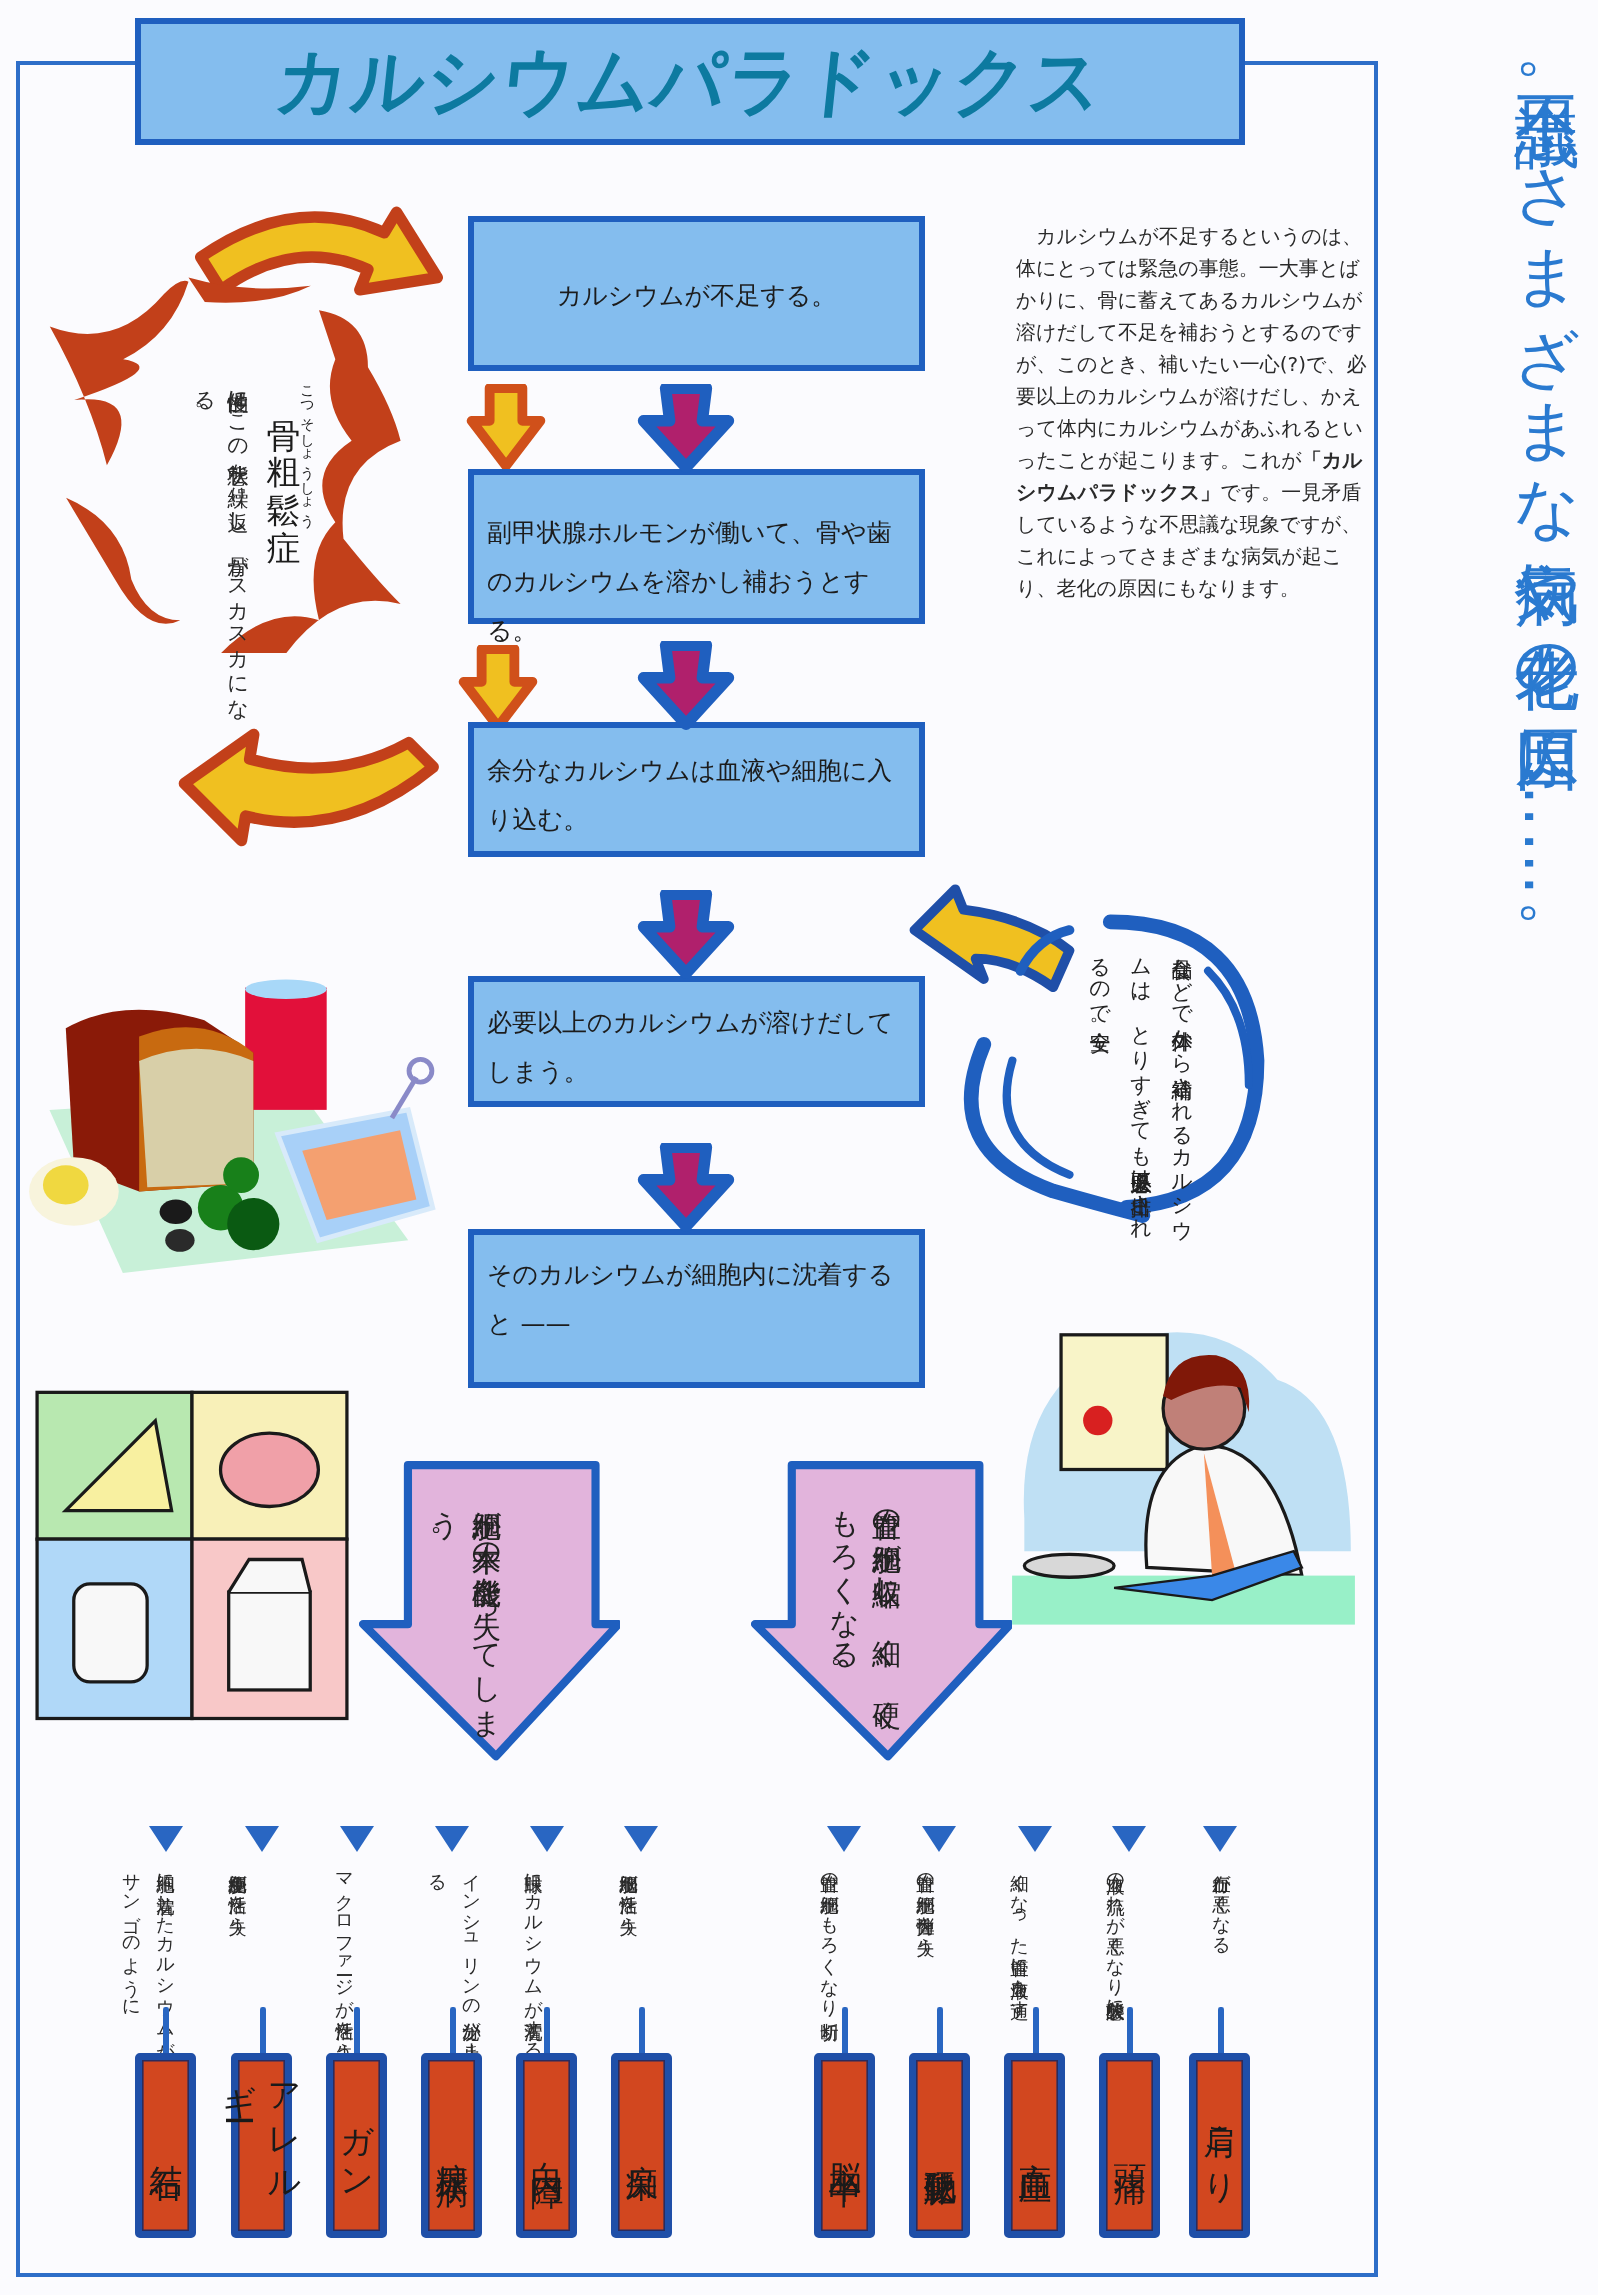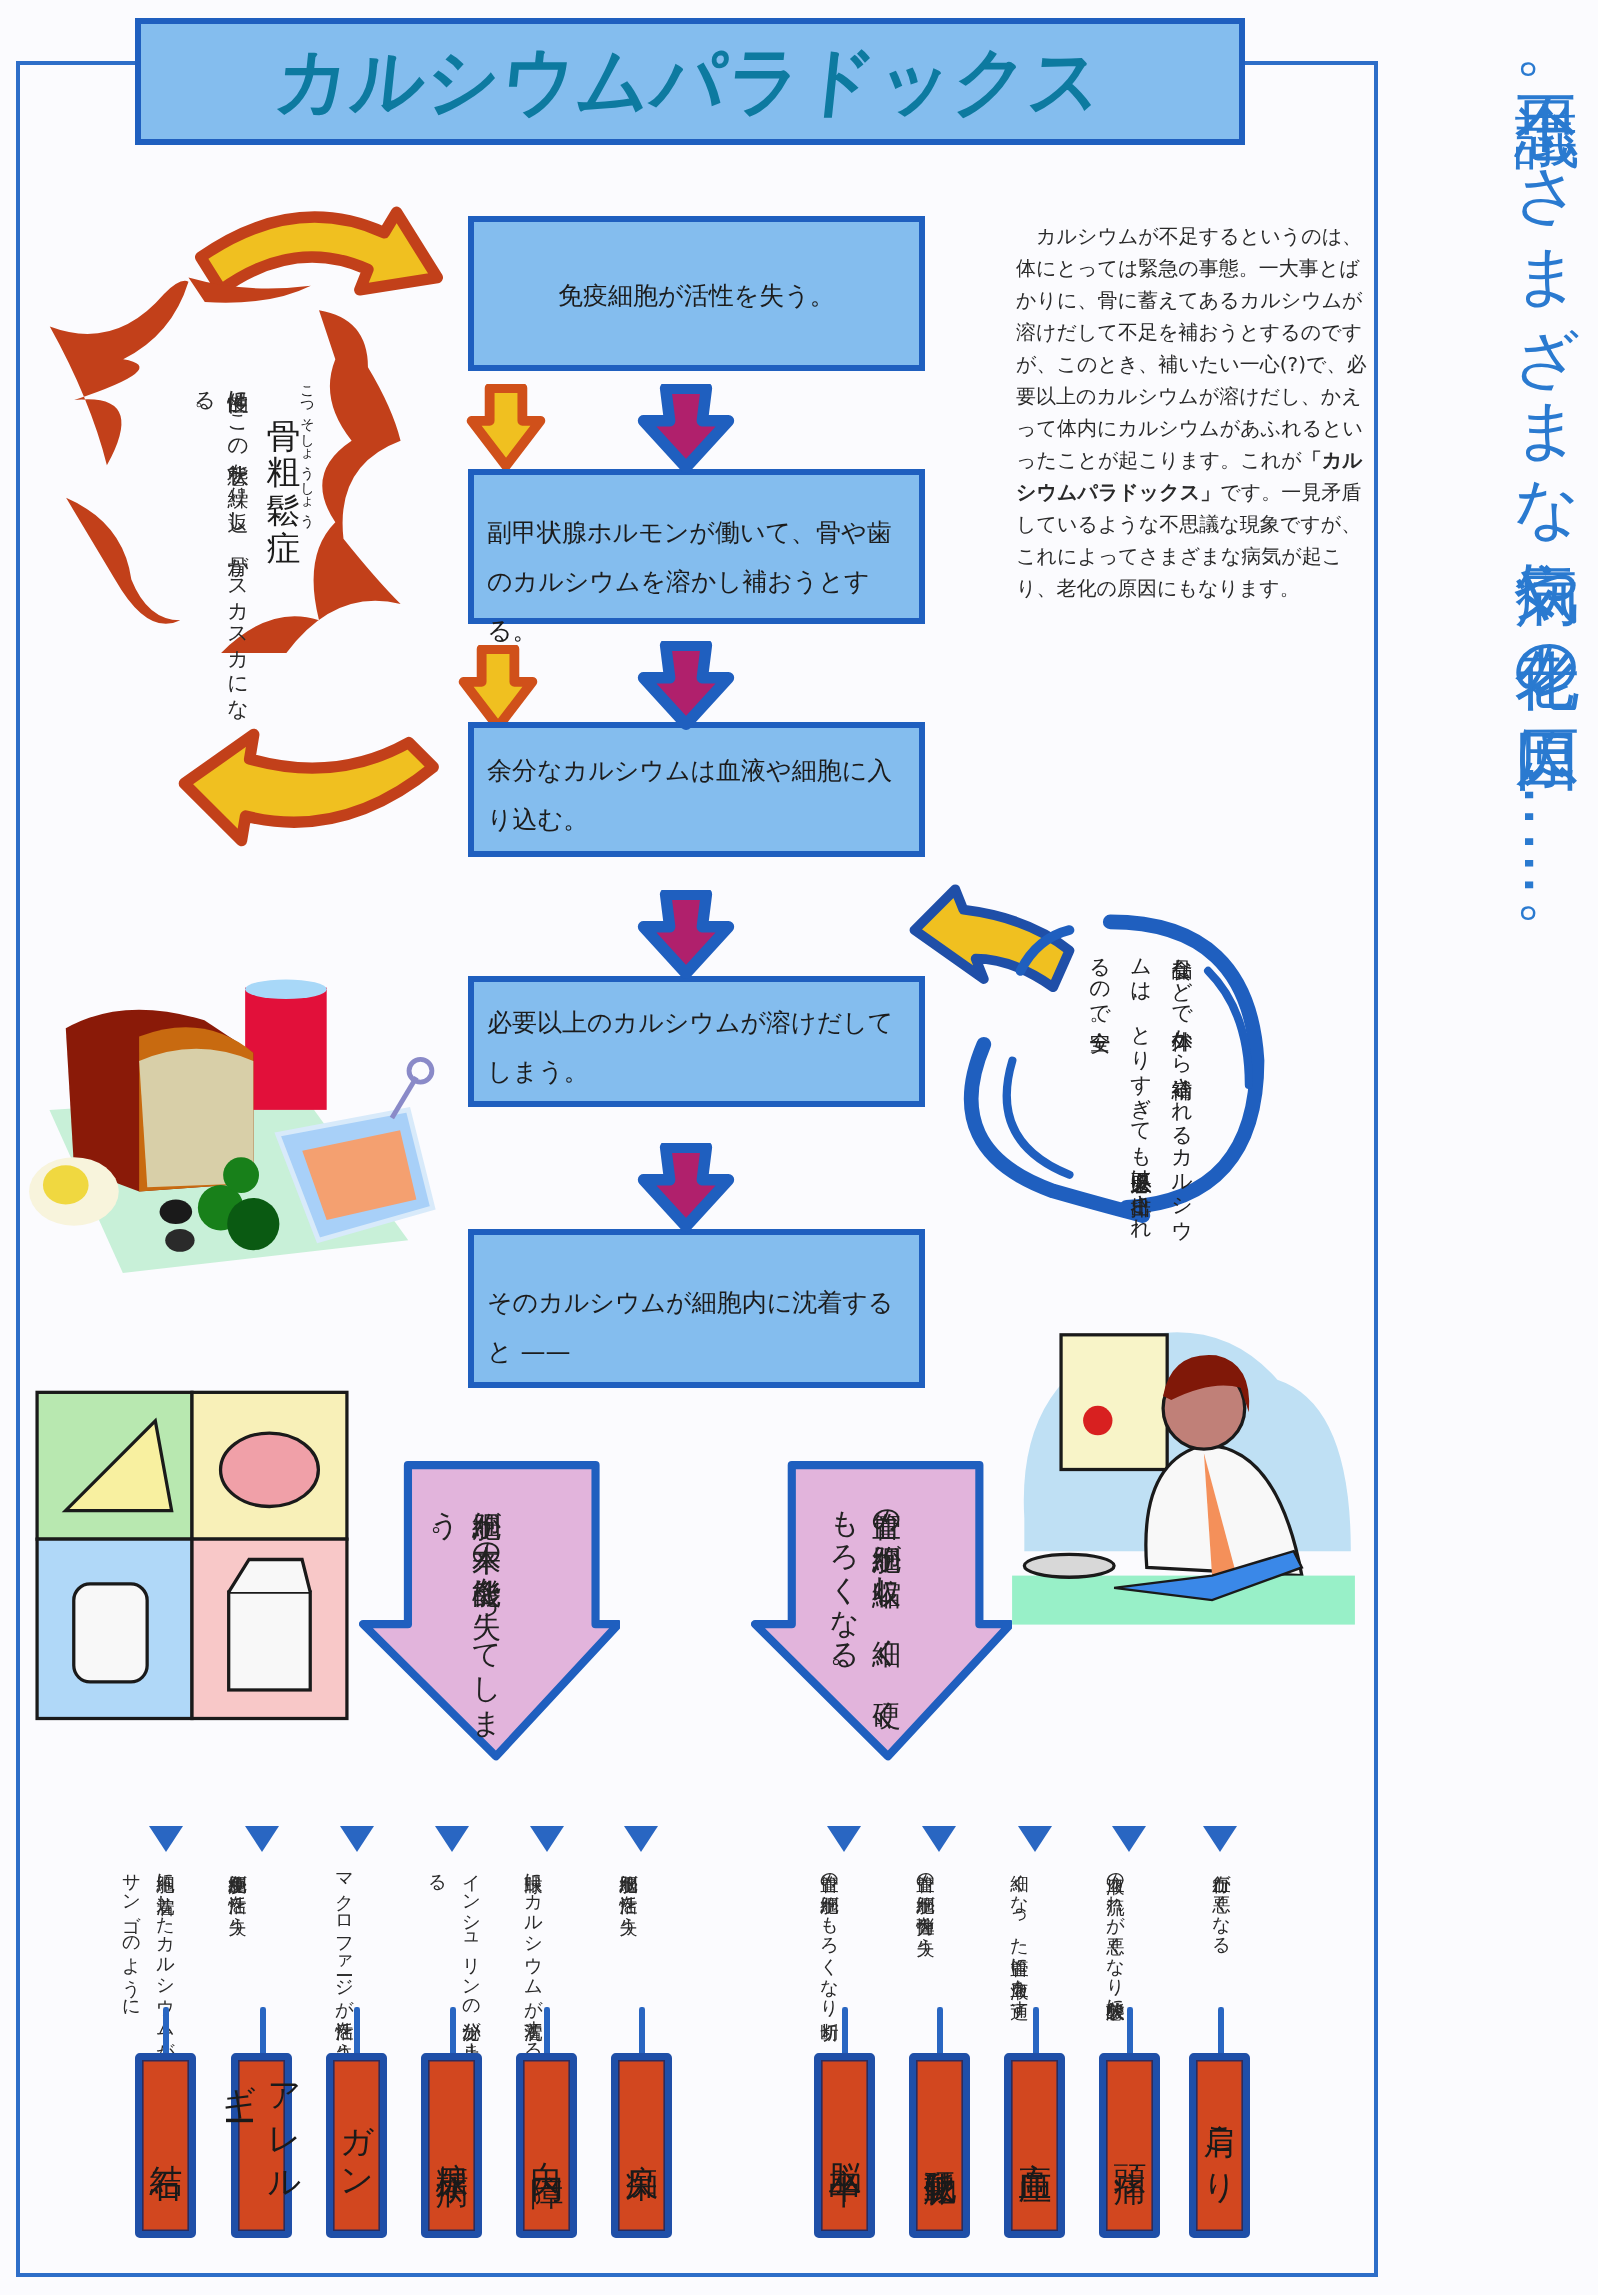--- a/index.html
+++ b/index.html
@@ -74,32 +74,32 @@
 </div>
 
 <svg class="abs" style="left:465px;top:384px;" width="82" height="90" viewBox="0 0 100 110">
   <path d="M30 5 L70 5 L70 45 L92 45 L50 100 L8 45 L30 45 Z" fill="#f0c020" stroke="#d0501a" stroke-width="12" stroke-linejoin="round"></path>
 </svg>
 <svg class="abs" style="left:457px;top:645px;" width="82" height="90" viewBox="0 0 100 110">
   <path d="M30 5 L70 5 L70 45 L92 45 L50 100 L8 45 L30 45 Z" fill="#f0c020" stroke="#d0501a" stroke-width="12" stroke-linejoin="round"></path>
 </svg>
 
 <div class="flow center" style="top:216px;height:155px;">
-  <span>免疫細胞が活性を失う。</span>
+  <span>カルシウムが不足する。</span>
 </div>
 <div class="flow" style="top:469px;height:155px;padding-top:33px;">
   <span>副甲状腺ホルモンが働いて、骨や歯のカルシウムを溶かし補おうとする。</span>
 </div>
 <div class="flow" style="top:722px;height:135px;padding-top:18px;">
   <span>余分なカルシウムは血液や細胞に入り込む。</span>
 </div>
 <div class="flow" style="top:976px;height:131px;padding-top:16.3px;">
   <span>必要以上のカルシウムが溶けだしてしまう。</span>
 </div>
-<div class="flow" style="top:1229px;height:159px;padding-top:43px;">
+<div class="flow" style="top:1229px;height:159px;padding-top:15px;">
   <span>そのカルシウムが細胞内に沈着すると ——</span>
 </div>
 
 <svg class="abs" style="left:637px;top:384px;" width="98" height="90" viewBox="0 0 120 110">
   <path d="M35 5 L85 5 L80 45 L112 45 L60 102 L8 45 L40 45 Z" fill="#b0206c" stroke="#1f5fbf" stroke-width="14" stroke-linejoin="round"></path>
 </svg>
 <svg class="abs" style="left:637px;top:641px;" width="98" height="90" viewBox="0 0 120 110">
   <path d="M35 5 L85 5 L80 45 L112 45 L60 102 L8 45 L40 45 Z" fill="#b0206c" stroke="#1f5fbf" stroke-width="14" stroke-linejoin="round"></path>
 </svg>
 <svg class="abs" style="left:637px;top:890px;" width="98" height="90" viewBox="0 0 120 110">

